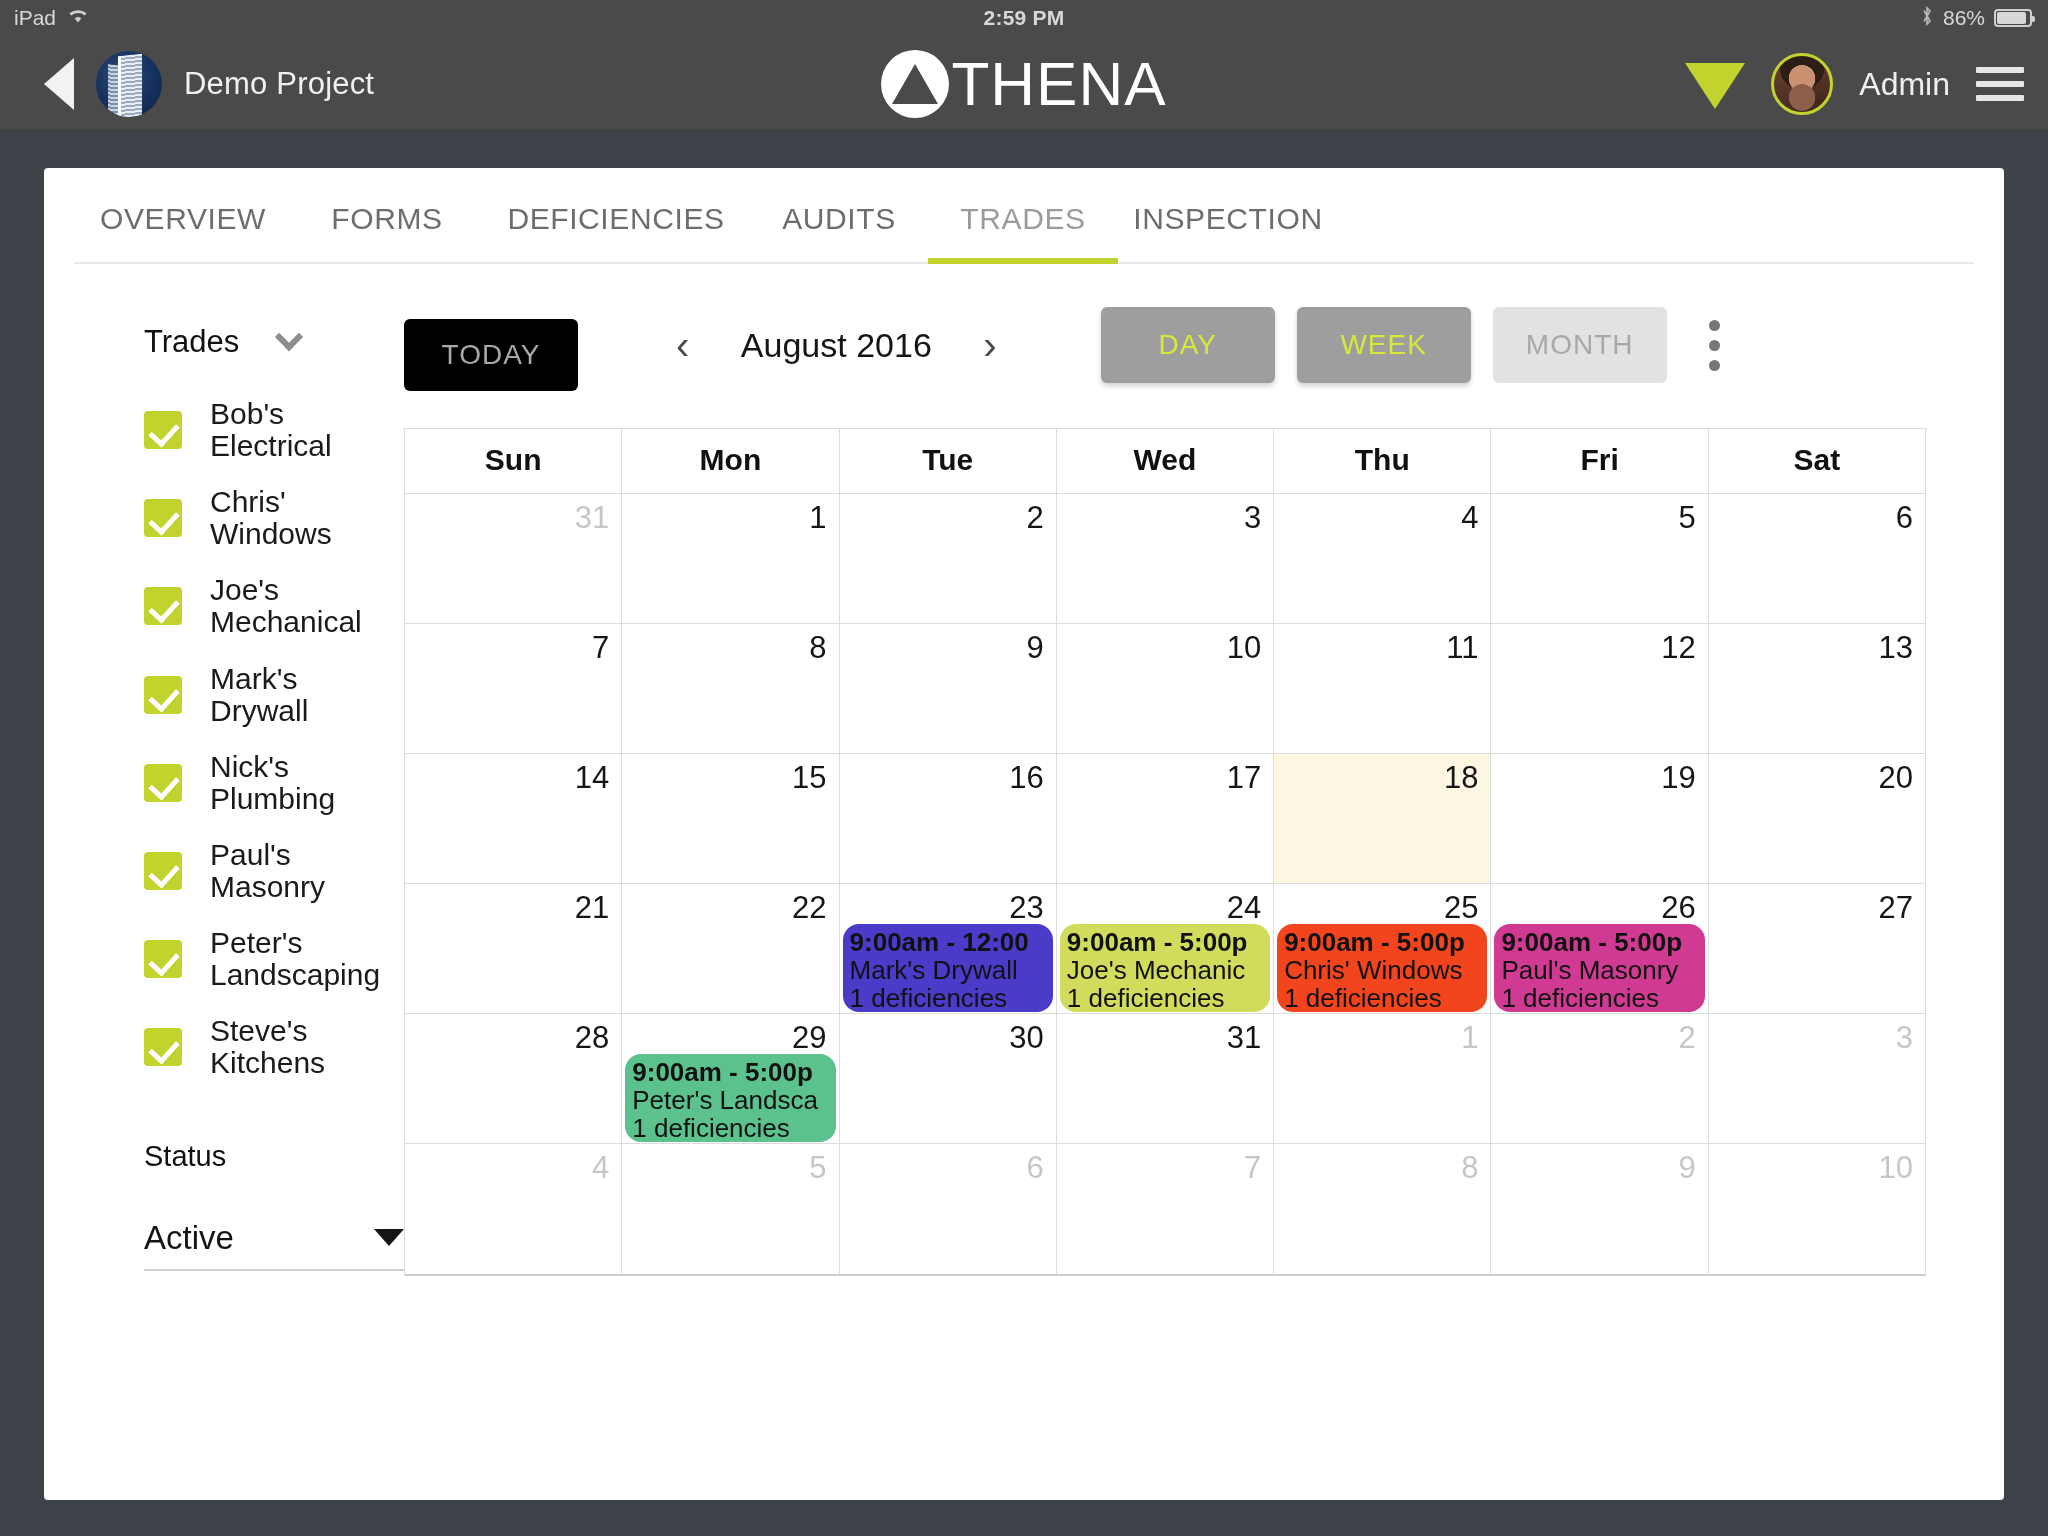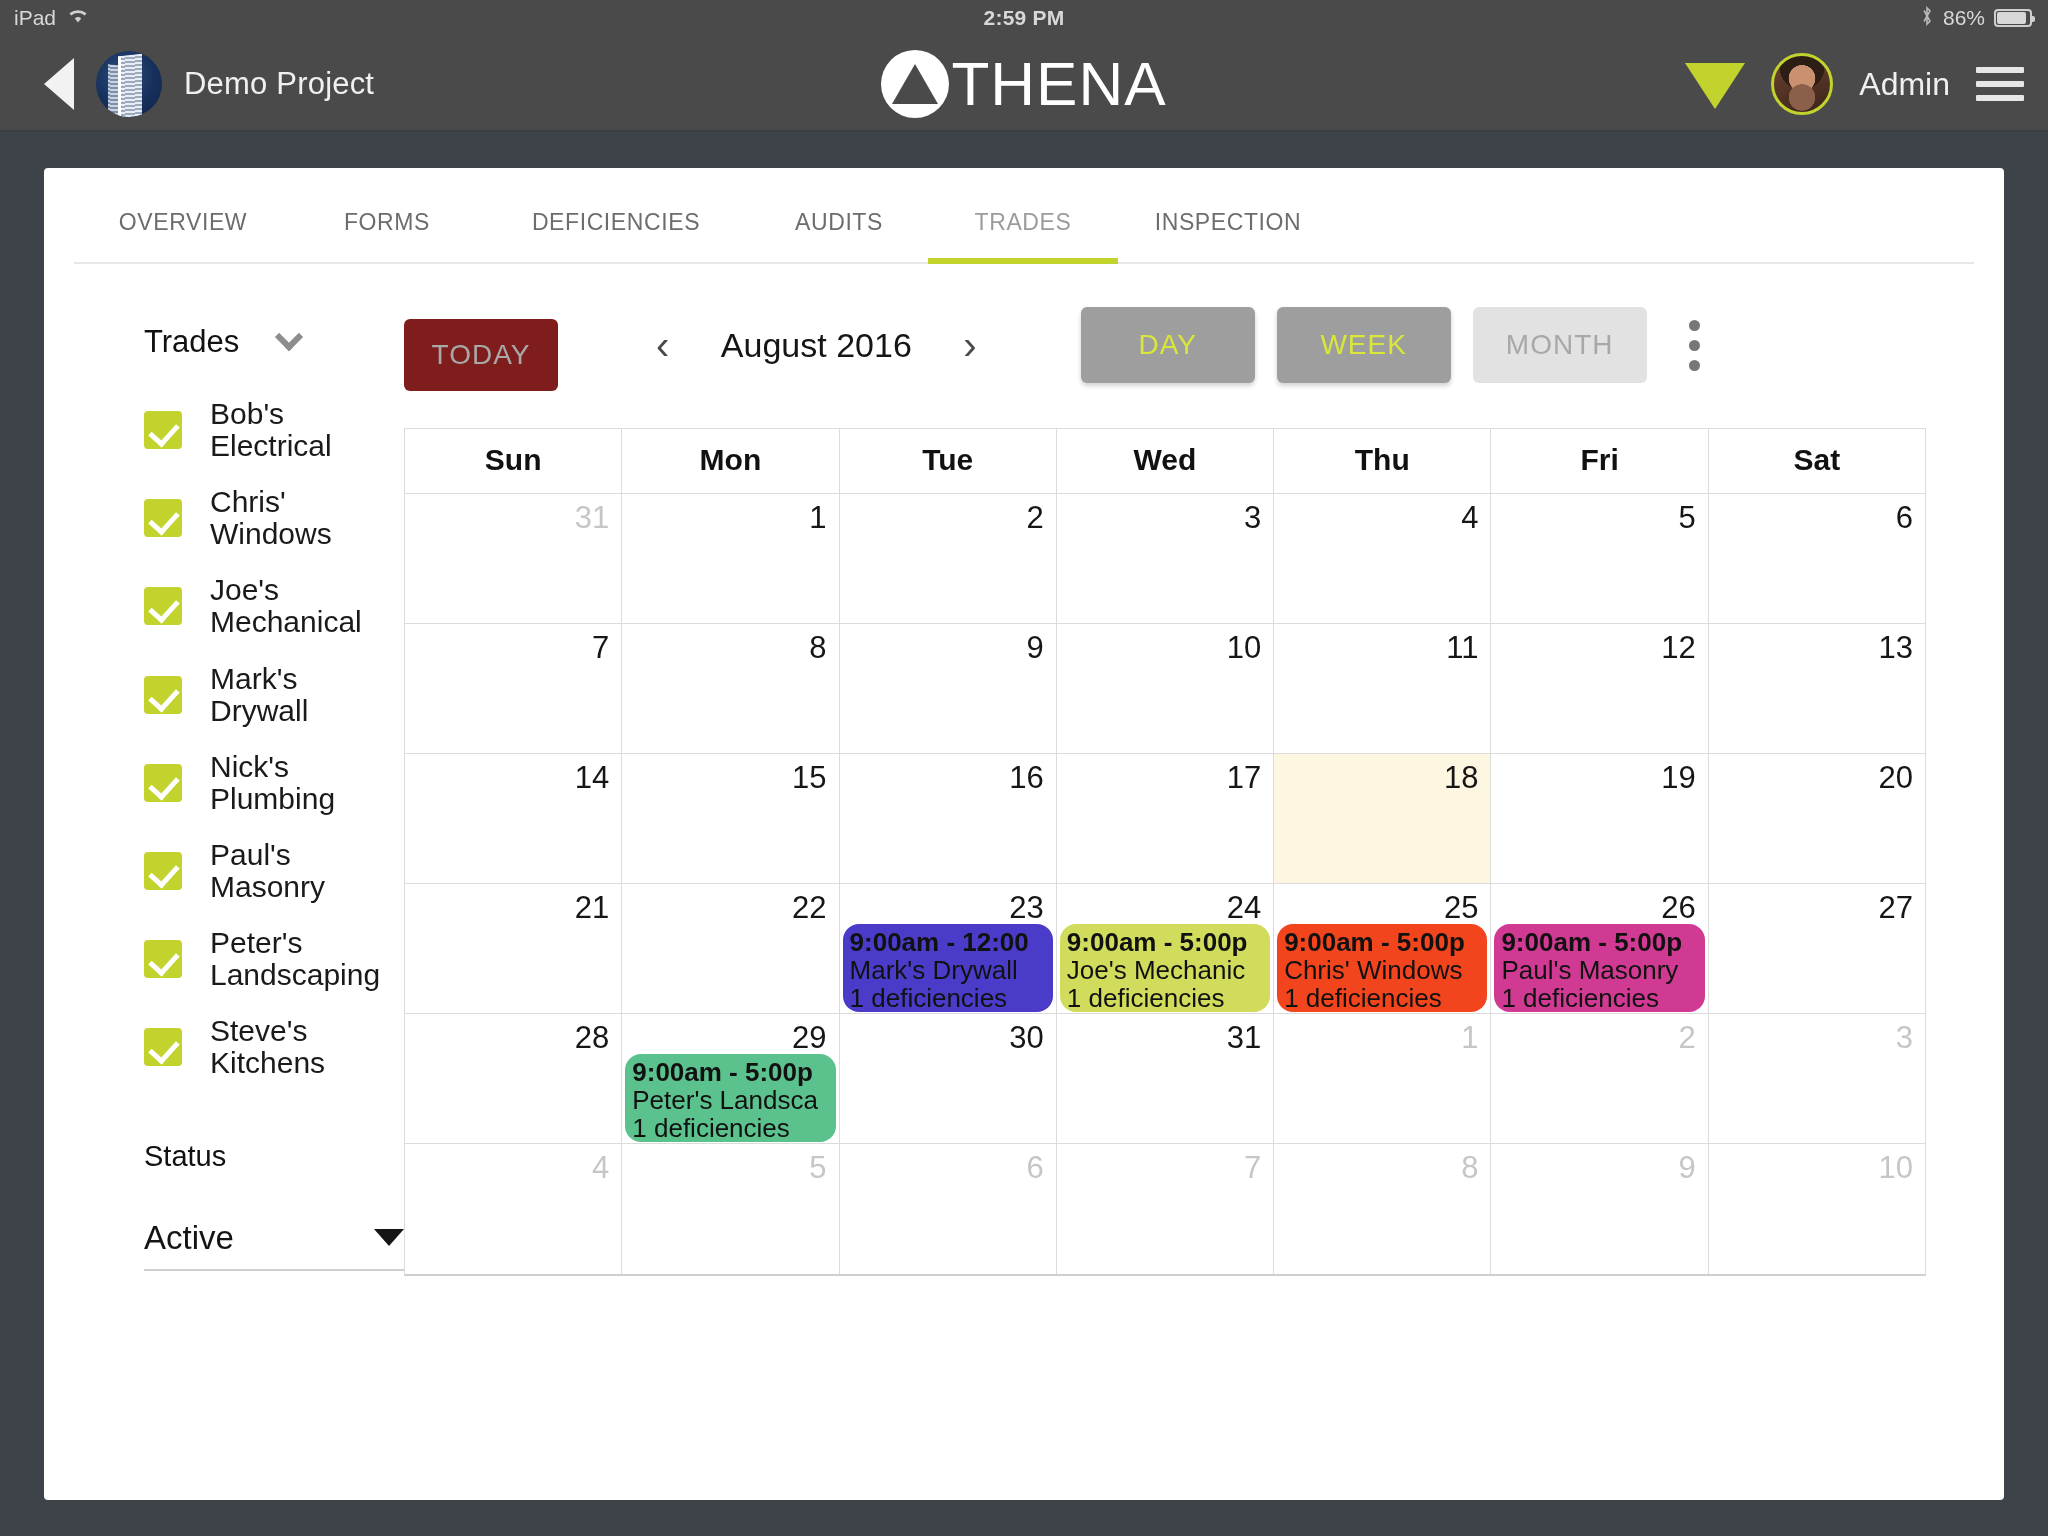--- a/index.html
+++ b/index.html
@@ -128,21 +128,21 @@
 
   
   #tab-bar {
     position: relative;
     height: 96px;
     margin: 0 30px 0 30px;
     border-bottom: 2px solid #e8e8e8;
     display: flex; align-items: flex-end;
   }
   .tab {
-    font-size: 23px; letter-spacing: .6px;
+    font-size: 30px; letter-spacing: .6px;
     color: #6d6d6d;
     padding: 0 0 26px 0;
     margin-right: 0;
     cursor: pointer;
     position: relative;
     text-align: center;
   }
   .tab.active { color: #9b9b9b; }
   .tab.active::after {
     content: ""; position: absolute;
@@ -195,21 +195,21 @@
   }
 
   
   #calendar-area { flex: 1; padding: 44px 78px 0 20px; }
   #cal-toolbar { display: flex; align-items: center; height: 74px; margin-bottom: 46px; }
   .btn {
     border-radius: 6px; font-size: 28px; letter-spacing: 1px;
     display: flex; align-items: center; justify-content: center;
     cursor: pointer; font-weight: 400;
   }
-  .btn-today { width: 154px; height: 72px; background: #7f1d1d; color: #a8a8a8; margin-top: 20px; }
+  .btn-today { width: 174px; height: 72px; background: #000000; color: #a8a8a8; margin-top: 20px; }
   .nav-group { display: flex; align-items: center; gap: 32px; margin-left: 98px; }
   .nav-arrow { font-size: 40px; color: #4a4a4a; cursor: pointer; line-height: 1; }
   .nav-label { font-size: 34px; color: #151515; min-width: 230px; text-align: center; }
   .view-group { display: flex; align-items: center; gap: 22px; margin-left: 104px; }
   .btn-view { width: 174px; height: 76px; box-shadow: 0 3px 5px rgba(0,0,0,.18); }
   .btn-view.sel { background: #9e9e9e; color: #d9e63a; }
   .btn-view.unsel { background: #e2e2e2; color: #a8a8a8; box-shadow: none; }
   .kebab { margin-left: 42px; display: flex; flex-direction: column; gap: 9px; cursor: pointer; }
   .kebab span { width: 11px; height: 11px; border-radius: 50%; background: #777; display: block; }
 

